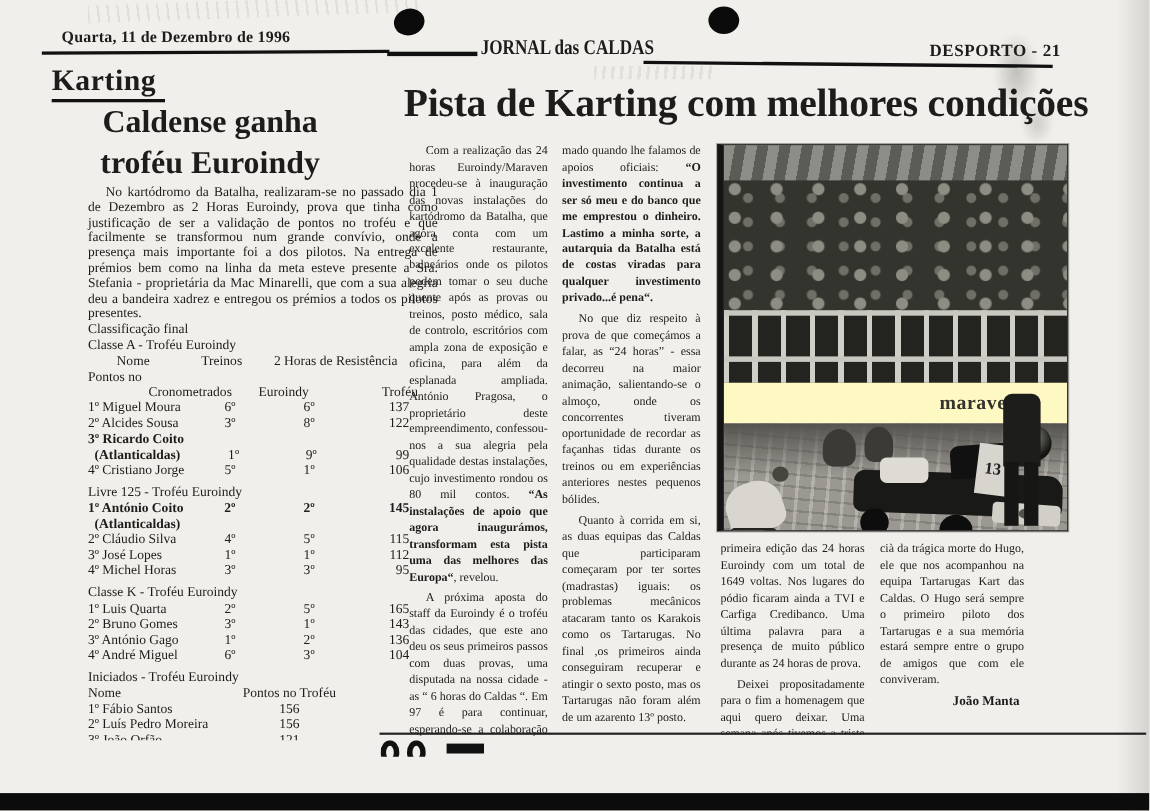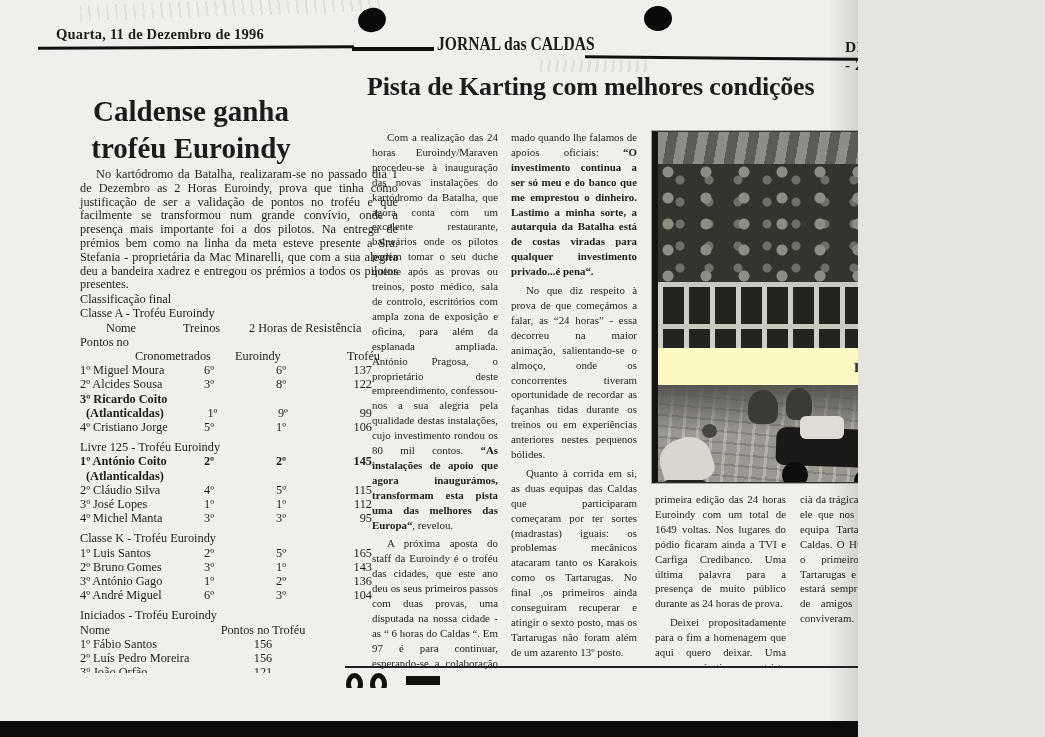--- a/index.html
+++ b/index.html
@@ -1,16 +1,16 @@
 <!DOCTYPE html>
 <html><head>
 <meta charset="utf-8">
 <style>
   html,body{margin:0;padding:0;background:#e6e4e0;}
-  .page{position:relative;width:858px;height:737px;background:#f1efeb;overflow:hidden;
+  .page{position:relative;width:1045px;height:737px;background:#f1efeb;overflow:hidden;
         font-family:"Liberation Serif","DejaVu Serif",serif;color:#1e1c1a;}
   .abs{position:absolute;}
 
   
   .date{left:56px;top:26px;font-weight:bold;font-size:14.5px;letter-spacing:.2px;}
   .rule{background:#111;}
   .rule-date{left:38px;top:46px;width:316px;height:3px;transform:rotate(-.3deg);}
   .mast-rule-left{left:352px;top:47px;width:82px;height:3.5px;}
   .masthead{left:437px;top:33px;font-weight:bold;font-size:19px;transform:scaleX(.82);transform-origin:left;white-space:nowrap;}
   .mast-rule-right{left:585px;top:57px;width:372px;height:3px;transform:rotate(.55deg);}
@@ -39,21 +39,21 @@
   .h1c{padding-left:14px;}
   .h3a{width:155px;padding-left:55px;box-sizing:border-box;}
   .h3b{width:40px;text-align:center;}
   .h3c{flex:1;text-align:right;padding-right:18px;}
   .irow{display:flex;}
   .in{width:128px;}
   .ip{width:110px;text-align:center;}
   .half-clipped{height:8px;overflow:hidden;}
 
   
-  .headline{left:367px;top:72px;font-size:26px;font-weight:bold;white-space:nowrap;letter-spacing:-.2px;}
+  .headline{left:367px;top:72px;font-size:36px;font-weight:bold;white-space:nowrap;letter-spacing:-.2px;}
   .mcol{font-size:10.9px;line-height:14.9px;text-align:justify;}
   .mcol p{margin:4px;text-indent:15px;}
   .mcol p.noind{text-indent:0;}
   .bq{font-weight:bold;}
   .col1{left:368px;top:126px;width:134px;height:545px;overflow:hidden;}
   .col2{left:507px;top:126px;width:134px;height:545px;overflow:hidden;}
   .col3{left:651px;top:488px;width:139px;height:180px;overflow:hidden;}
   .col4{left:796px;top:488px;width:139px;height:180px;overflow:hidden;}
   .byline{font-weight:bold;text-align:right;margin-top:14px;padding-right:4px;text-indent:0;font-size:12px;}
 
@@ -131,20 +131,21 @@
   <div class="abs dot dot1"></div>
   <div class="abs dot dot2"></div>
 
   <div class="abs date">Quarta, 11 de Dezembro de 1996</div>
   <div class="abs rule rule-date"></div>
   <div class="abs rule mast-rule-left"></div>
   <div class="abs masthead">JORNAL das CALDAS</div>
   <div class="abs rule mast-rule-right"></div>
   <div class="abs section-label">DESPORTO - 21</div>
 
+  <div class="abs kicker">Karting</div>
   <div class="abs la-title">
     <div>Caldense ganha</div>
     <div>troféu Euroindy</div>
   </div>
 
   <div class="abs la-flow">
     <p>No kartódromo da Batalha, realizaram-se no passado dia 1 de Dezembro as 2 Horas Euroindy, prova que tinha como justificação de ser a validação de pontos no troféu e que facilmente se transformou num grande convívio, onde a presença mais importante foi a dos pilotos. Na entrega de prémios bem como na linha da meta esteve presente a Sra. Stefania - proprietária da Mac Minarelli, que com a sua alegria deu a bandeira xadrez e entregou os prémios a todos os pilotos presentes.</p>
 
     <div class="cls">
       <div>Classificação final</div>
@@ -205,29 +206,29 @@
         <span class="ce">5º</span>
         <span class="cp">115</span>
       </div>
       <div class="trow">
         <span class="cn">3º José Lopes</span>
         <span class="ct">1º</span>
         <span class="ce">1º</span>
         <span class="cp">112</span>
       </div>
       <div class="trow">
-        <span class="cn">4º Michel Manta</span>
+        <span class="cn">4º Michel Horas</span>
         <span class="ct">3º</span>
         <span class="ce">3º</span>
         <span class="cp">95</span>
       </div>
 
       <div class="sec-title">Classe K - Troféu Euroindy</div>
       <div class="trow">
-        <span class="cn">1º Luis Santos</span>
+        <span class="cn">1º Luis Quarta</span>
         <span class="ct">2º</span>
         <span class="ce">5º</span>
         <span class="cp">165</span>
       </div>
       <div class="trow">
         <span class="cn">2º Bruno Gomes</span>
         <span class="ct">3º</span>
         <span class="ce">1º</span>
         <span class="cp">143</span>
       </div>

